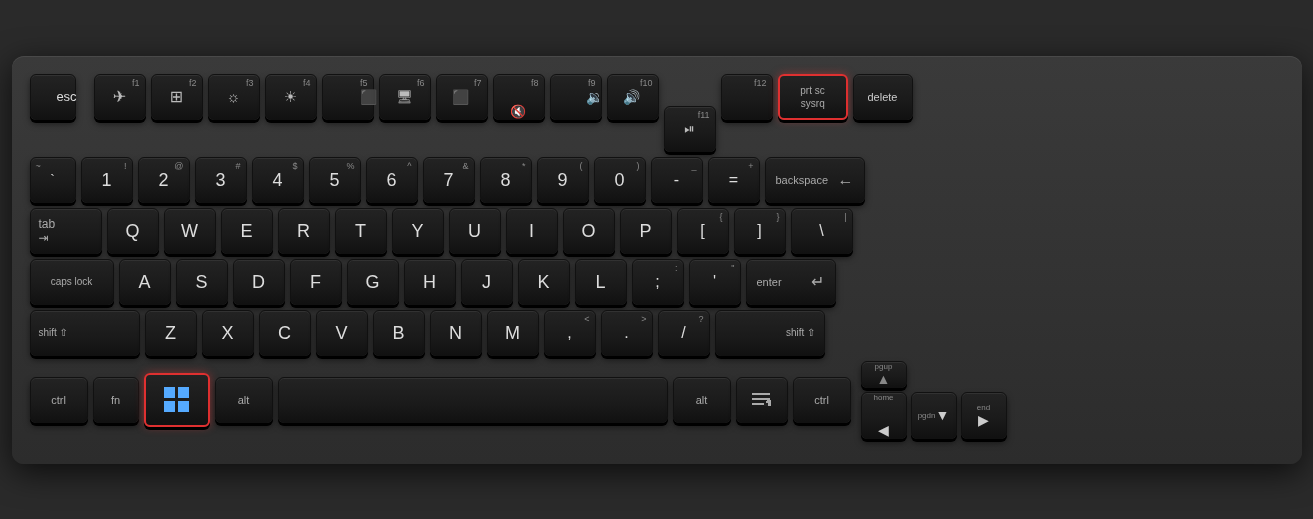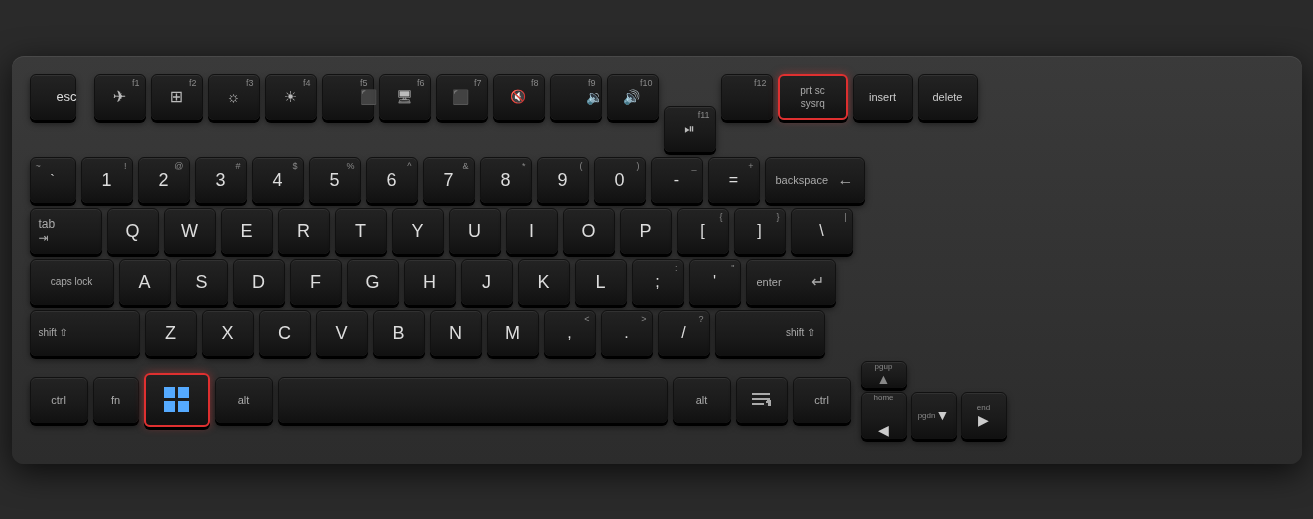--- a/index.html
+++ b/index.html
@@ -71,21 +71,21 @@
     }
     
     .k-esc { width: 46px; }
     .k-f1 { width: 52px; }
     .k-f2 { width: 52px; }
     .k-f3 { width: 52px; }
     .k-f4 { width: 52px; }
     .k-f5 { width: 52px; padding-left: 44px; }
     .k-f6 { width: 52px; }
     .k-f7 { width: 52px; }
-    .k-f8 { width: 52px; }
+    .k-f8 { width: 52px; justify-content: flex-end; }
     .k-f9 { width: 52px; padding-left: 40px; }
     .k-f10 { width: 52px; }
     .k-f11 { width: 52px; margin-top: 32px; }
     .k-f12 { width: 52px; }
     .k-pause { width: 70px; }
     .k-prtsc { width: 70px; }
     .k-insert { width: 60px; }
     .k-delete { width: 60px; }
     
     .k-backtick { width: 46px; }
@@ -169,23 +169,20 @@
     </div>
     <div class="key k-f11">
       <span class="sub-label">f11</span>
       <span style="font-size:13px;color:#bbb;">⏯</span>
     </div>
     <div class="key k-f12">
       <span class="sub-label">f12</span>
     </div>
     <div class="key k-prtsc key-highlighted" style="font-size:10px;color:#aaa;text-align:right;line-height:1.3;border:2px solid #e03030;box-shadow:0 3px 0 #000,0 0 8px rgba(220,50,50,0.5);">
       <span>prt sc<br>sysrq</span>
-    </div>
-    <div class="key k-insert">
-      <span style="font-size:11px;">insert</span>
     </div>
     <div class="key k-delete">
       <span style="font-size:11px;">delete</span>
     </div>
   </div>
 
   <div class="row">
     <div class="key k-backtick">
       <span class="top-left-label">~</span>
       <span class="main-label" style="font-size:14px;">`</span>

